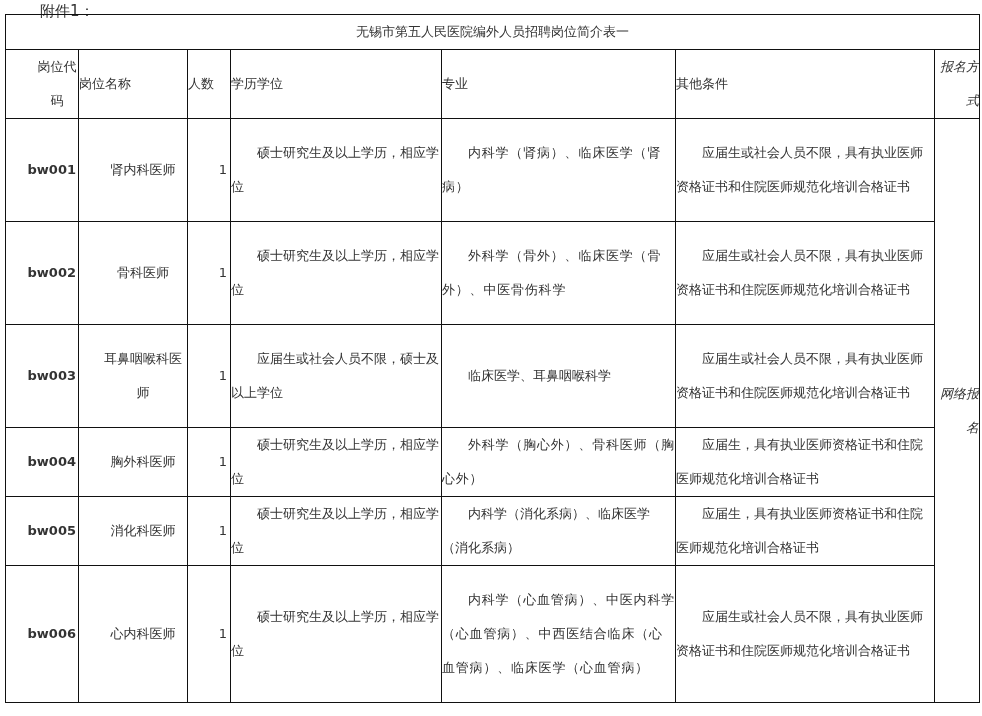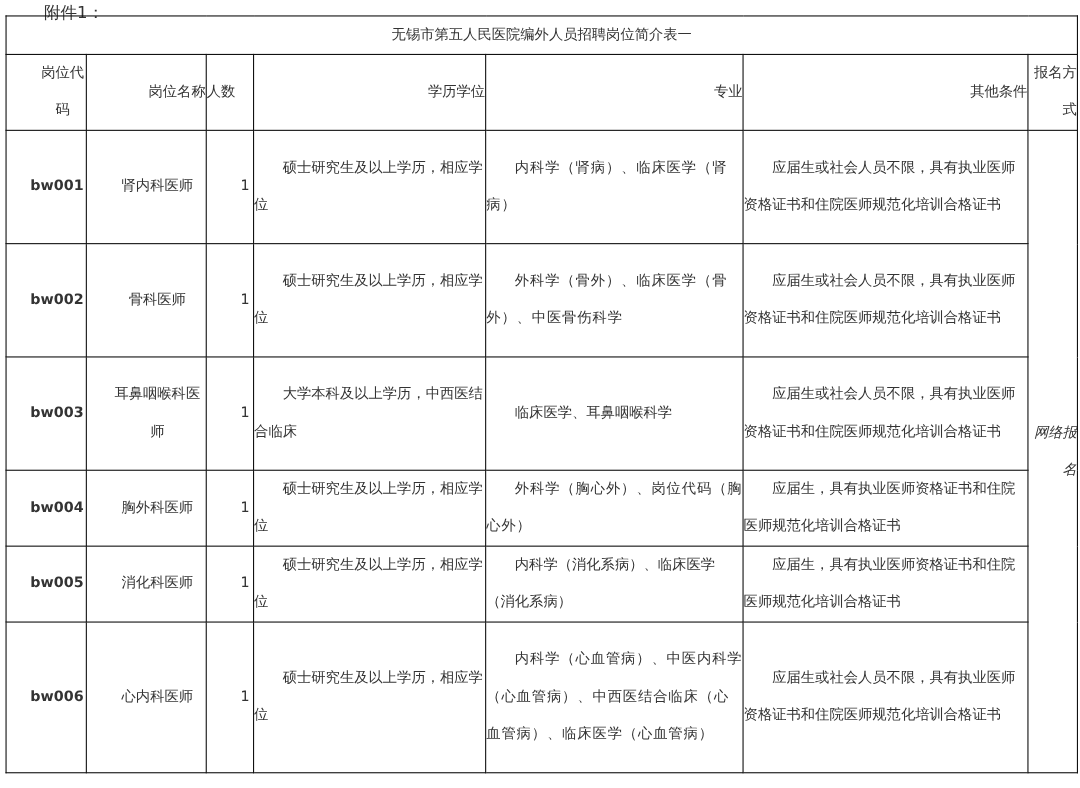--- a/index.html
+++ b/index.html
@@ -18,25 +18,25 @@
     width: 974px;
   }
   table.t td {
     border: 1.5px solid #111111;
     padding: 0; vertical-align: middle;
     font-size: 13px; line-height: 34px; color: #333;
     overflow: hidden;
   }
   .title-cell { height: 34px; text-align: center; }
   .hdr { height: 68px; }
-  .c { text-align: right; }
+  .c { text-align: left; }
   .ind { text-indent: 26px; }
   .hdr-code { text-align: center; padding-left: 30px !important; line-height: 34px; }
   .num-hdr { text-align: left; line-height: 34px; }
-  .reg-hdr { text-align: right; line-height: 34px; }
+  .reg-hdr { text-align: right; line-height: 34px; font-style: italic; }
   .reg-body { text-align: right; vertical-align: middle; line-height: 34px; font-style: italic; }
   .code { text-align: right; padding-right: 2px !important; font-weight: bold; }
   .name { text-align: center; padding-left: 20px !important; line-height: 34px;}
   .cnt { text-align: right; padding-right: 3px !important; }
   .edu, .maj, .cond { text-align: left; line-height: 34px; word-break: break-all; }
   .maj-wide { letter-spacing: 0.8px; }
 </style>
 </head>
 <body>
 
@@ -80,30 +80,30 @@
     <td class="name">骨科医师</td>
     <td class="cnt">1</td>
     <td class="edu ind">硕士研究生及以上学历，相应学位</td>
     <td class="maj ind maj-wide">外科学（骨外）、临床医学（骨外）、中医骨伤科学</td>
     <td class="cond ind">应届生或社会人员不限，具有执业医师资格证书和住院医师规范化培训合格证书</td>
   </tr>
   <tr style="height:103px">
     <td class="code">bw003</td>
     <td class="name">耳鼻咽喉科医师</td>
     <td class="cnt">1</td>
-    <td class="edu ind">大学本科及以上学历，中西医结合临床</td>
+    <td class="edu ind">应届生或社会人员不限，硕士及以上学位</td>
     <td class="maj ind">临床医学、耳鼻咽喉科学</td>
     <td class="cond ind">应届生或社会人员不限，具有执业医师资格证书和住院医师规范化培训合格证书</td>
   </tr>
   <tr style="height:69px">
     <td class="code">bw004</td>
     <td class="name">胸外科医师</td>
     <td class="cnt">1</td>
     <td class="edu ind">硕士研究生及以上学历，相应学位</td>
-    <td class="maj ind maj-wide">外科学（胸心外）、岗位代码（胸心外）</td>
+    <td class="maj ind maj-wide">外科学（胸心外）、骨科医师（胸心外）</td>
     <td class="cond ind">应届生，具有执业医师资格证书和住院医师规范化培训合格证书</td>
   </tr>
   <tr style="height:69px">
     <td class="code">bw005</td>
     <td class="name">消化科医师</td>
     <td class="cnt">1</td>
     <td class="edu ind">硕士研究生及以上学历，相应学位</td>
     <td class="maj ind">内科学（消化系病）、临床医学（消化系病）</td>
     <td class="cond ind">应届生，具有执业医师资格证书和住院医师规范化培训合格证书</td>
   </tr>

